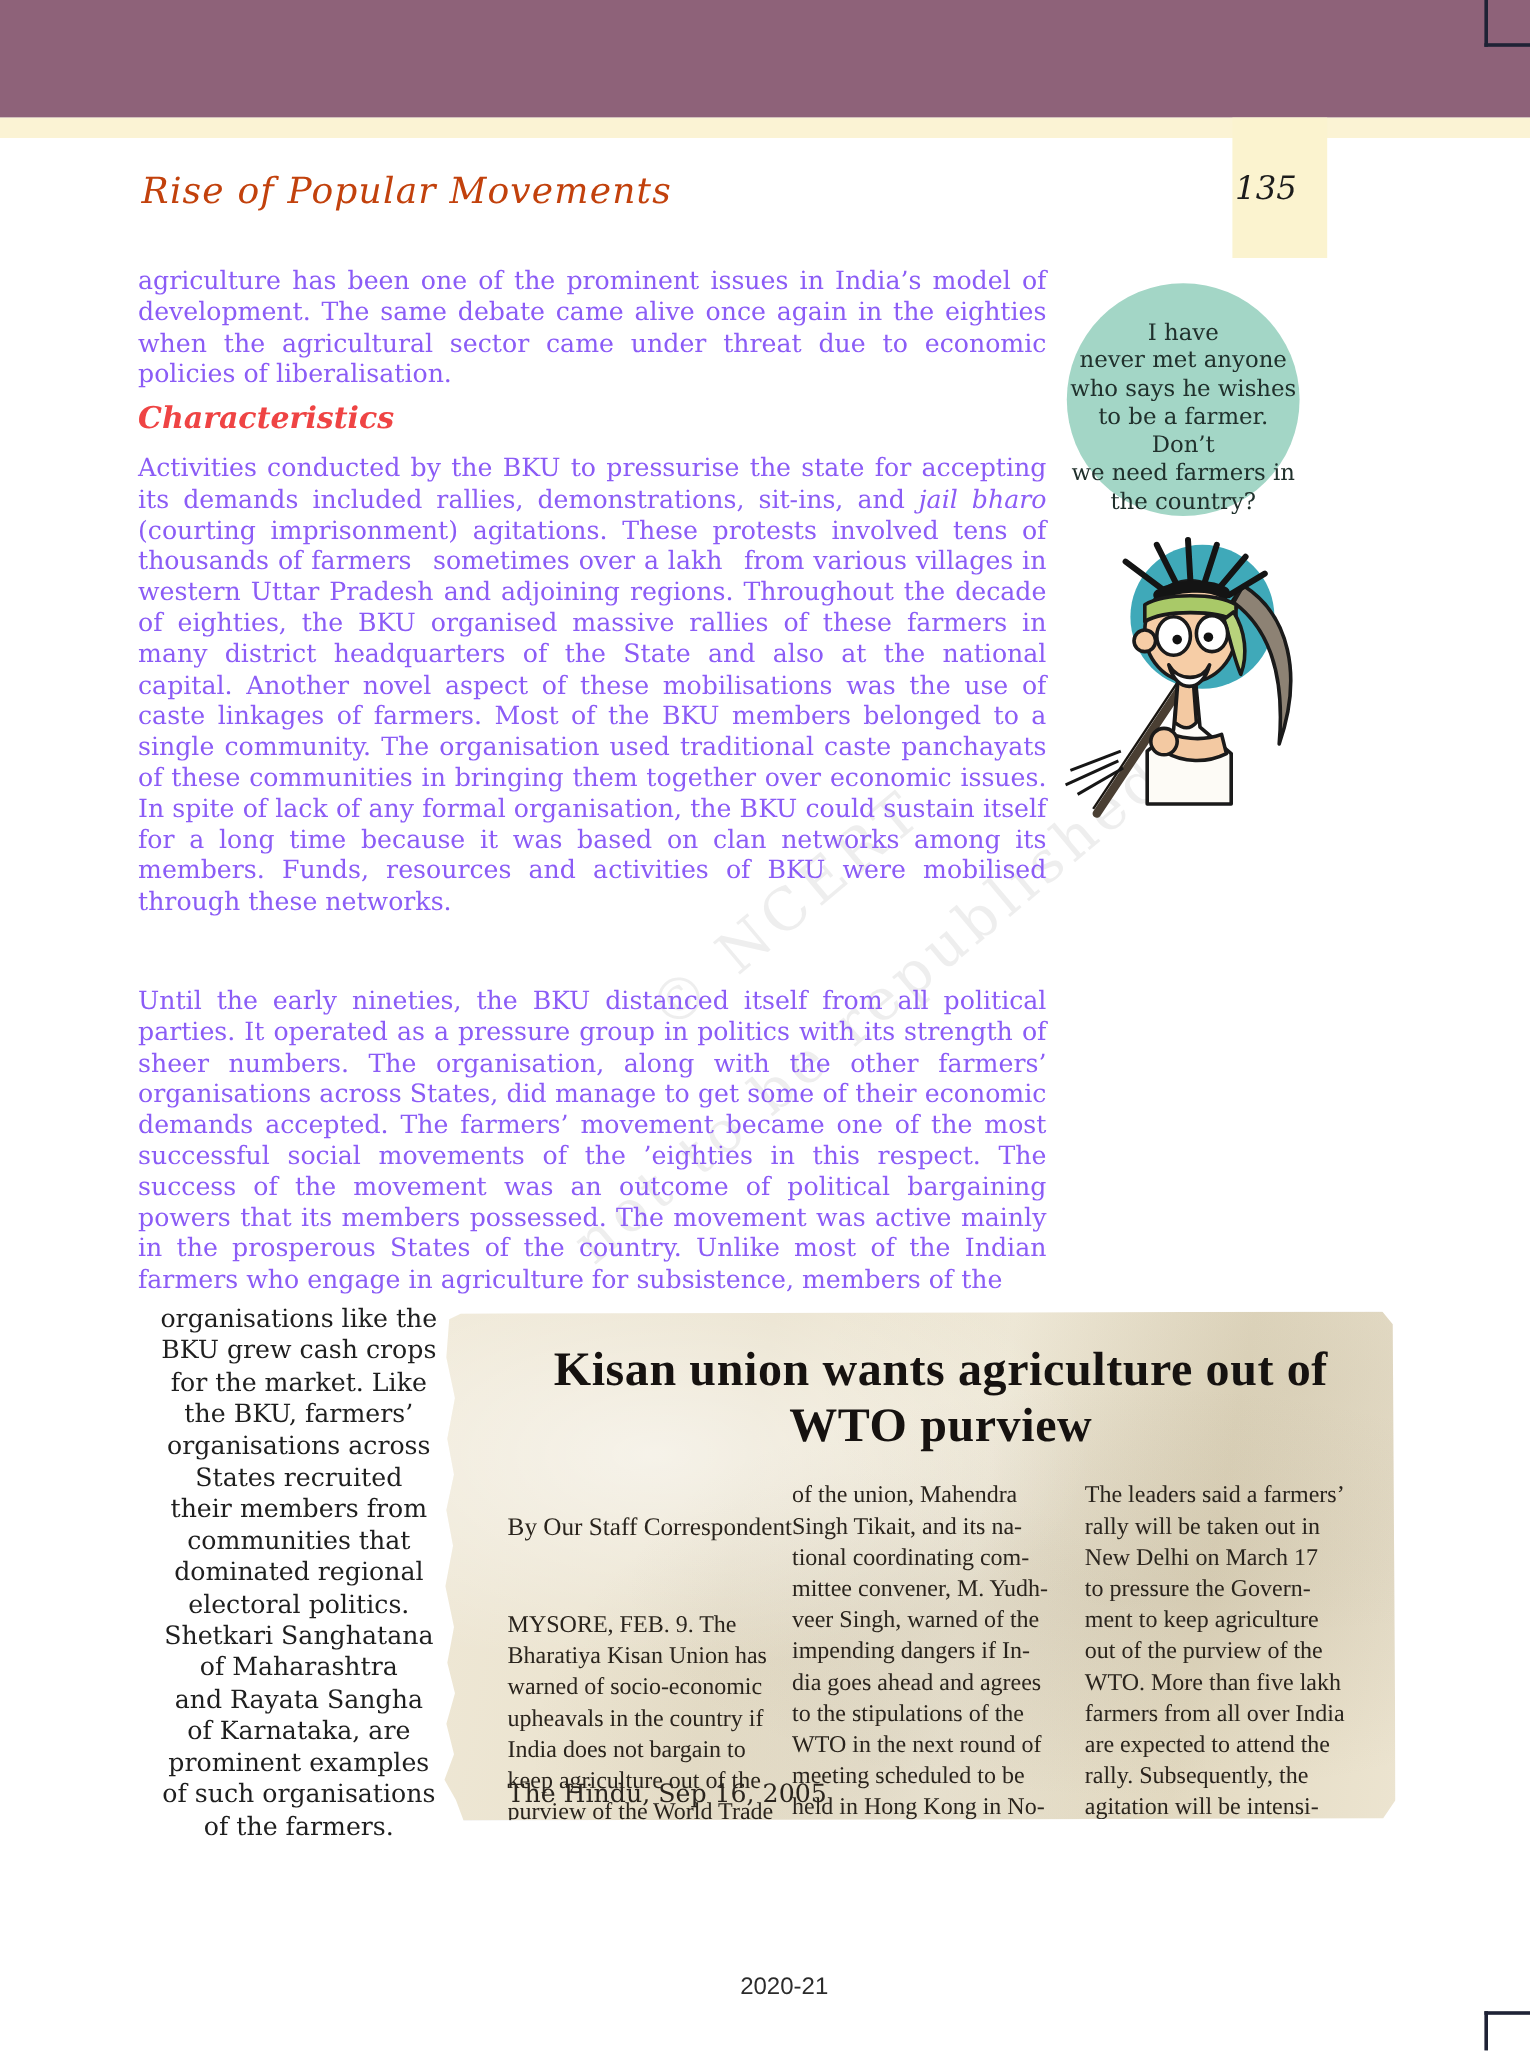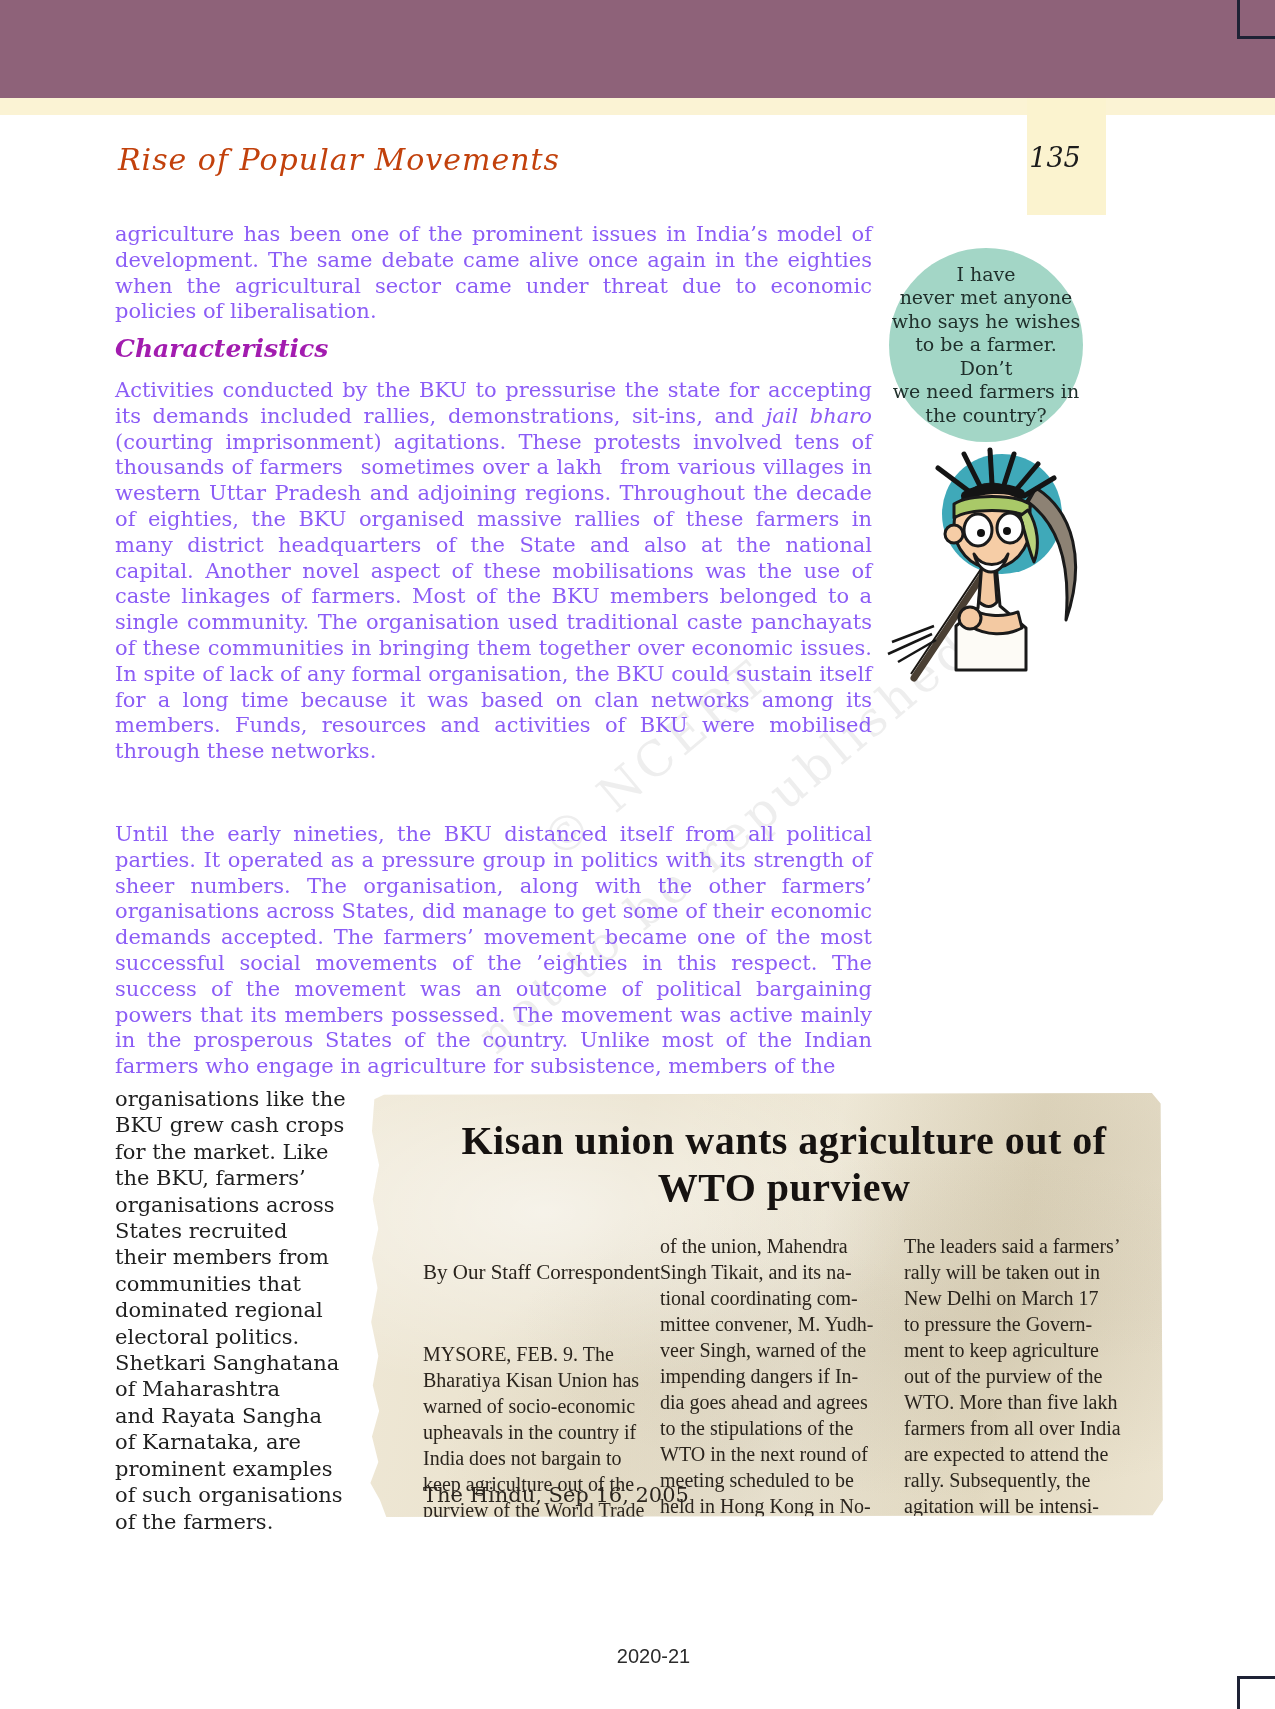--- a/index.html
+++ b/index.html
@@ -24,41 +24,41 @@
   }
   .corner-mark-top{position:absolute;right:0;top:0;width:35px;height:36px;
     border-left:3px solid #1e2235;border-bottom:3px solid #1e2235;}
   .corner-mark-bottom{position:absolute;right:0;bottom:0;width:35px;height:30px;
     border-left:3px solid #1e2235;border-top:3px solid #1e2235;}
   
   .bodycol{position:absolute;left:115px;width:757px;text-align:justify;
     font-size:21px;line-height:25.8px;color:#8b5cf6;}
   #para1{top:222px;}
   #section-heading{position:absolute;left:115px;top:334px;
-    font-size:25px;font-weight:bold;font-style:italic;color:#a21caf;}
+    font-size:25px;font-weight:bold;font-style:italic;color:#ef4444;}
   #para2{top:378px;}
   #para3{top:822px;}
   .narrowcol{position:absolute;left:115px;top:1086px;width:268px;
-    font-size:21px;line-height:26.4px;color:#1f1f1f;white-space:pre-line;text-align:left;}
+    font-size:21px;line-height:26.4px;color:#1f1f1f;white-space:pre-line;text-align:center;}
   .em-italic{font-style:italic;}
   
   .watermark{
     position:absolute;left:340px;top:590px;width:700px;height:420px;
     display:flex;flex-direction:column;align-items:center;justify-content:center;
     transform:rotate(-40deg);
     color:rgba(90,90,90,0.10);
     font-size:48px;letter-spacing:5px;
     pointer-events:none;
   }
   .watermark div{margin:26px 0;}
   
   .bubble{
-    position:absolute;left:889px;top:248px;width:194px;height:194px;
+    position:absolute;left:889px;top:236px;width:194px;height:194px;
     border-radius:50%;background:#a3d6c6;
-    display:flex;align-items:center;justify-content:center;
+    display:flex;align-items:flex-end;justify-content:center;
   }
   .bubble-text{
     font-size:19px;line-height:23.5px;color:#20302c;
     text-align:center;white-space:pre-line;font-family:"DejaVu Serif",serif;
   }
   .cartoon{position:absolute;left:878px;top:430px;width:244px;height:264px;}
   
   .clipping{
     position:absolute;left:368px;top:1093px;width:795px;height:424px;
     background:

